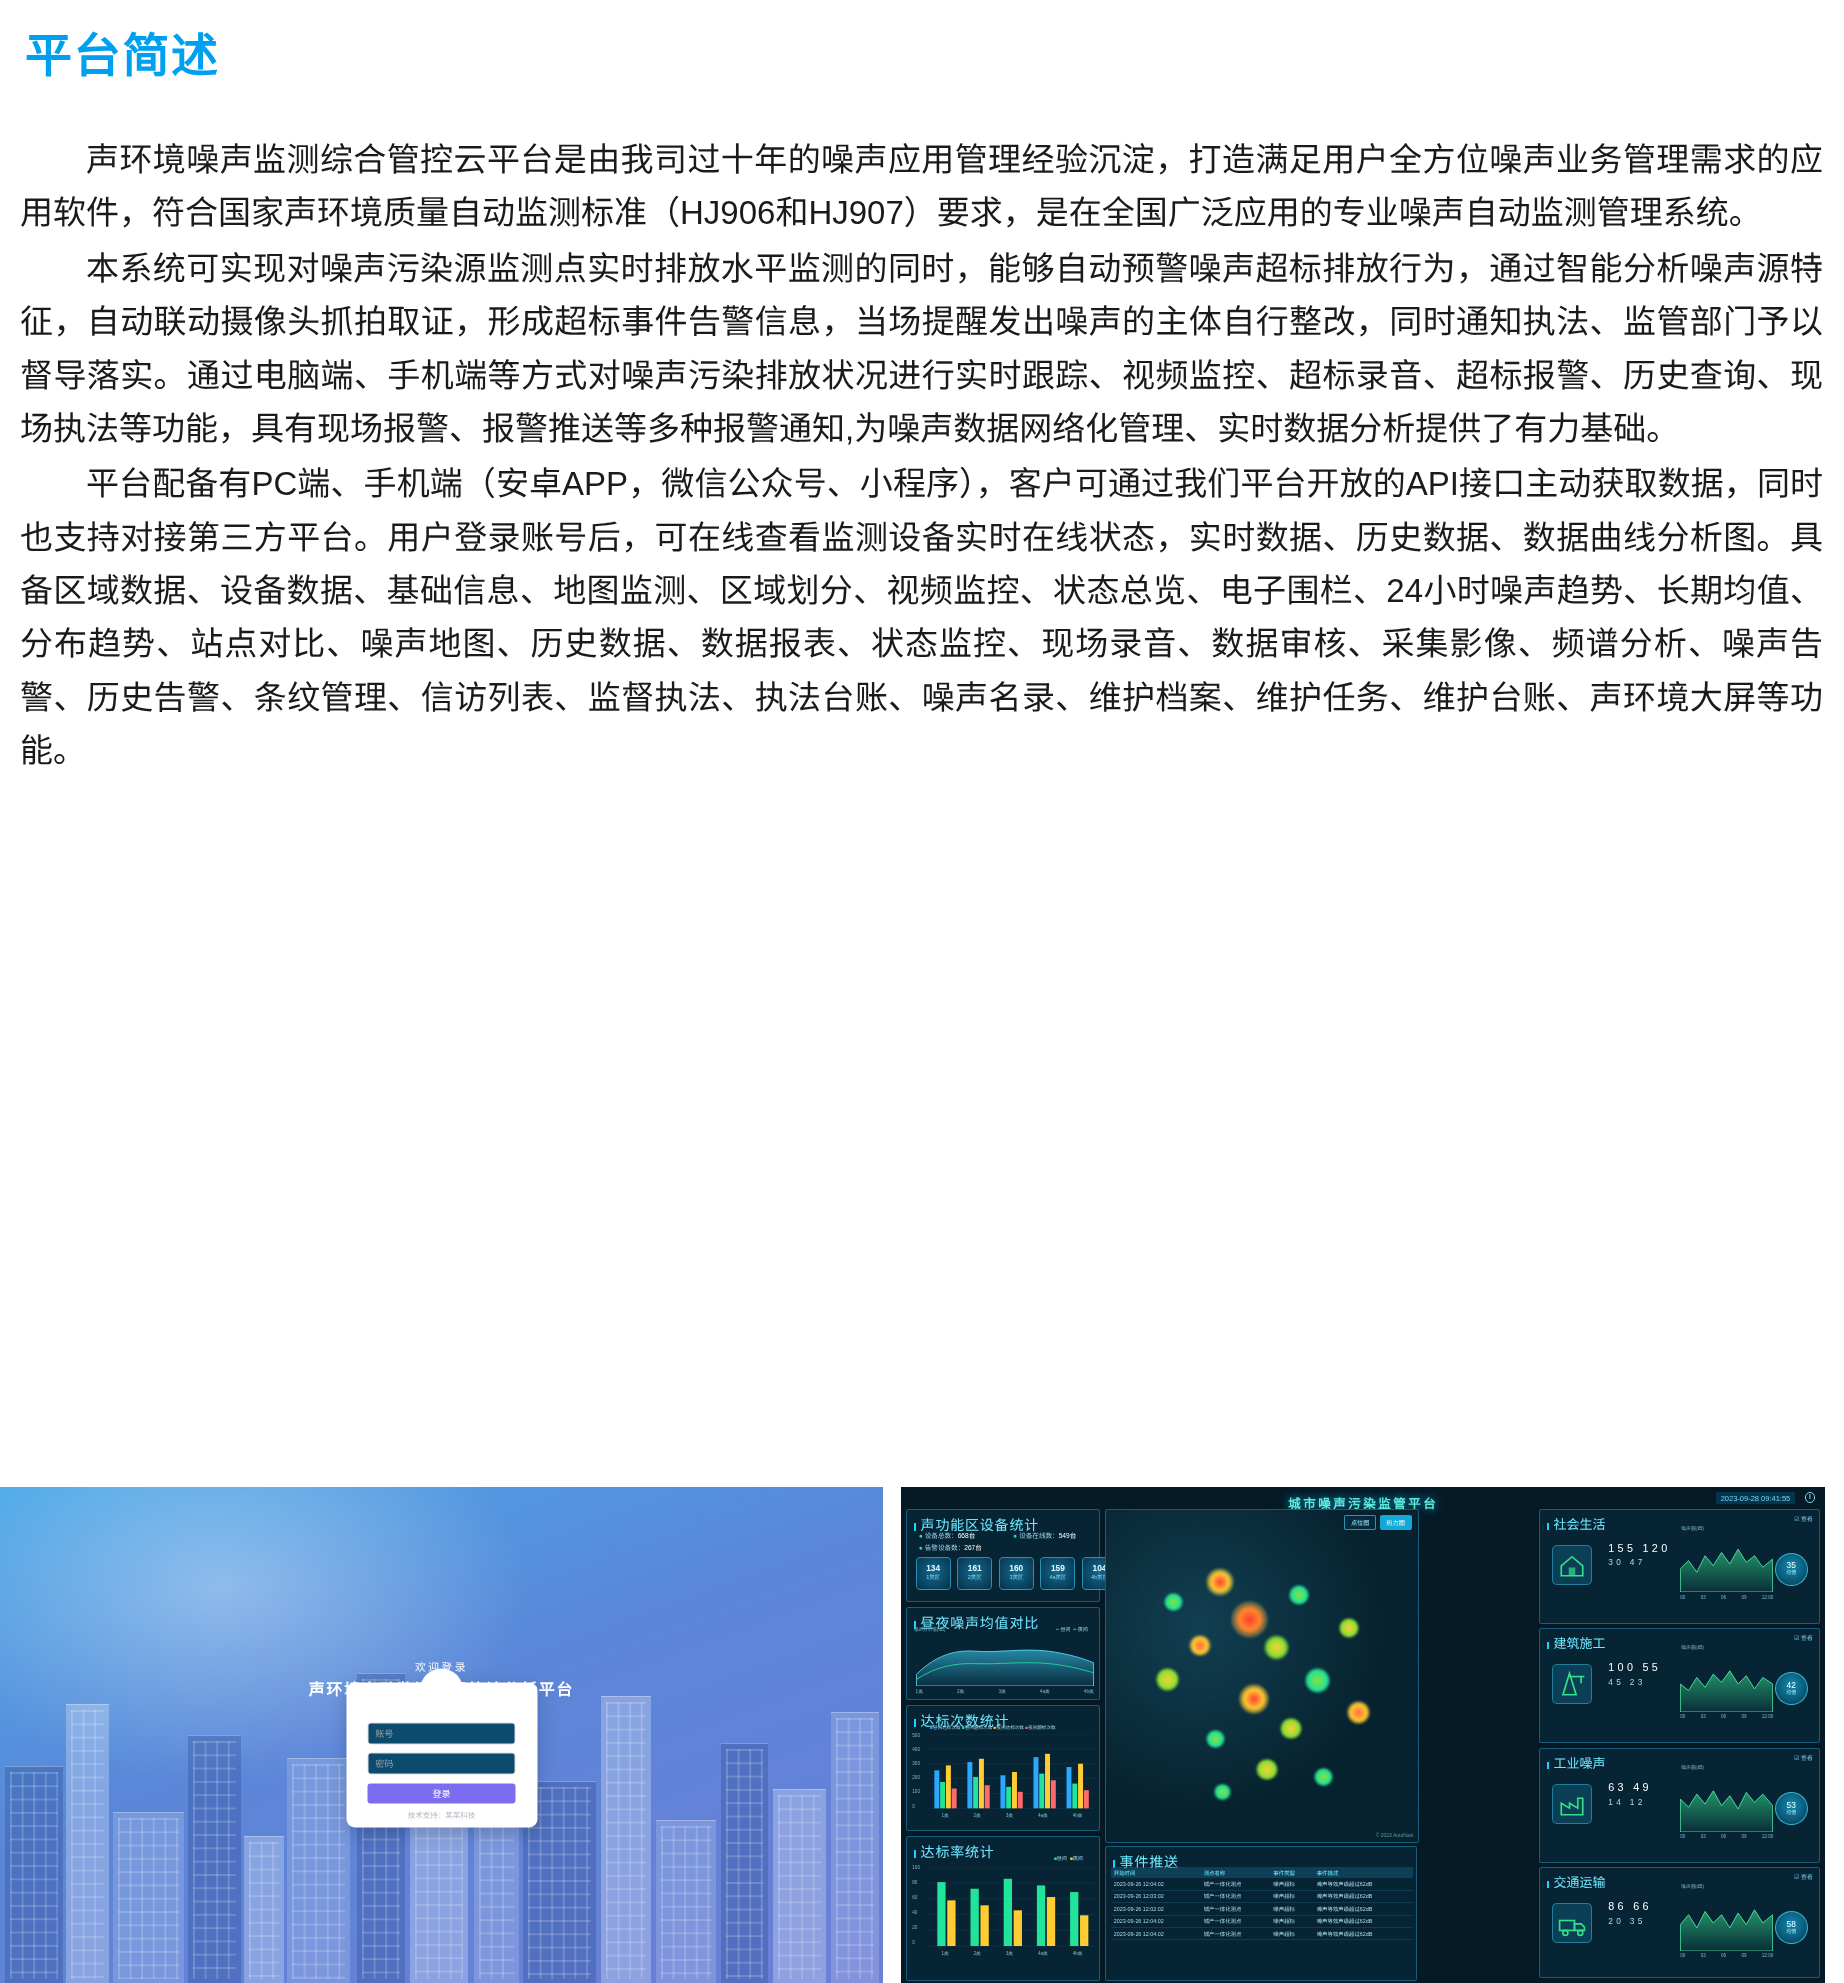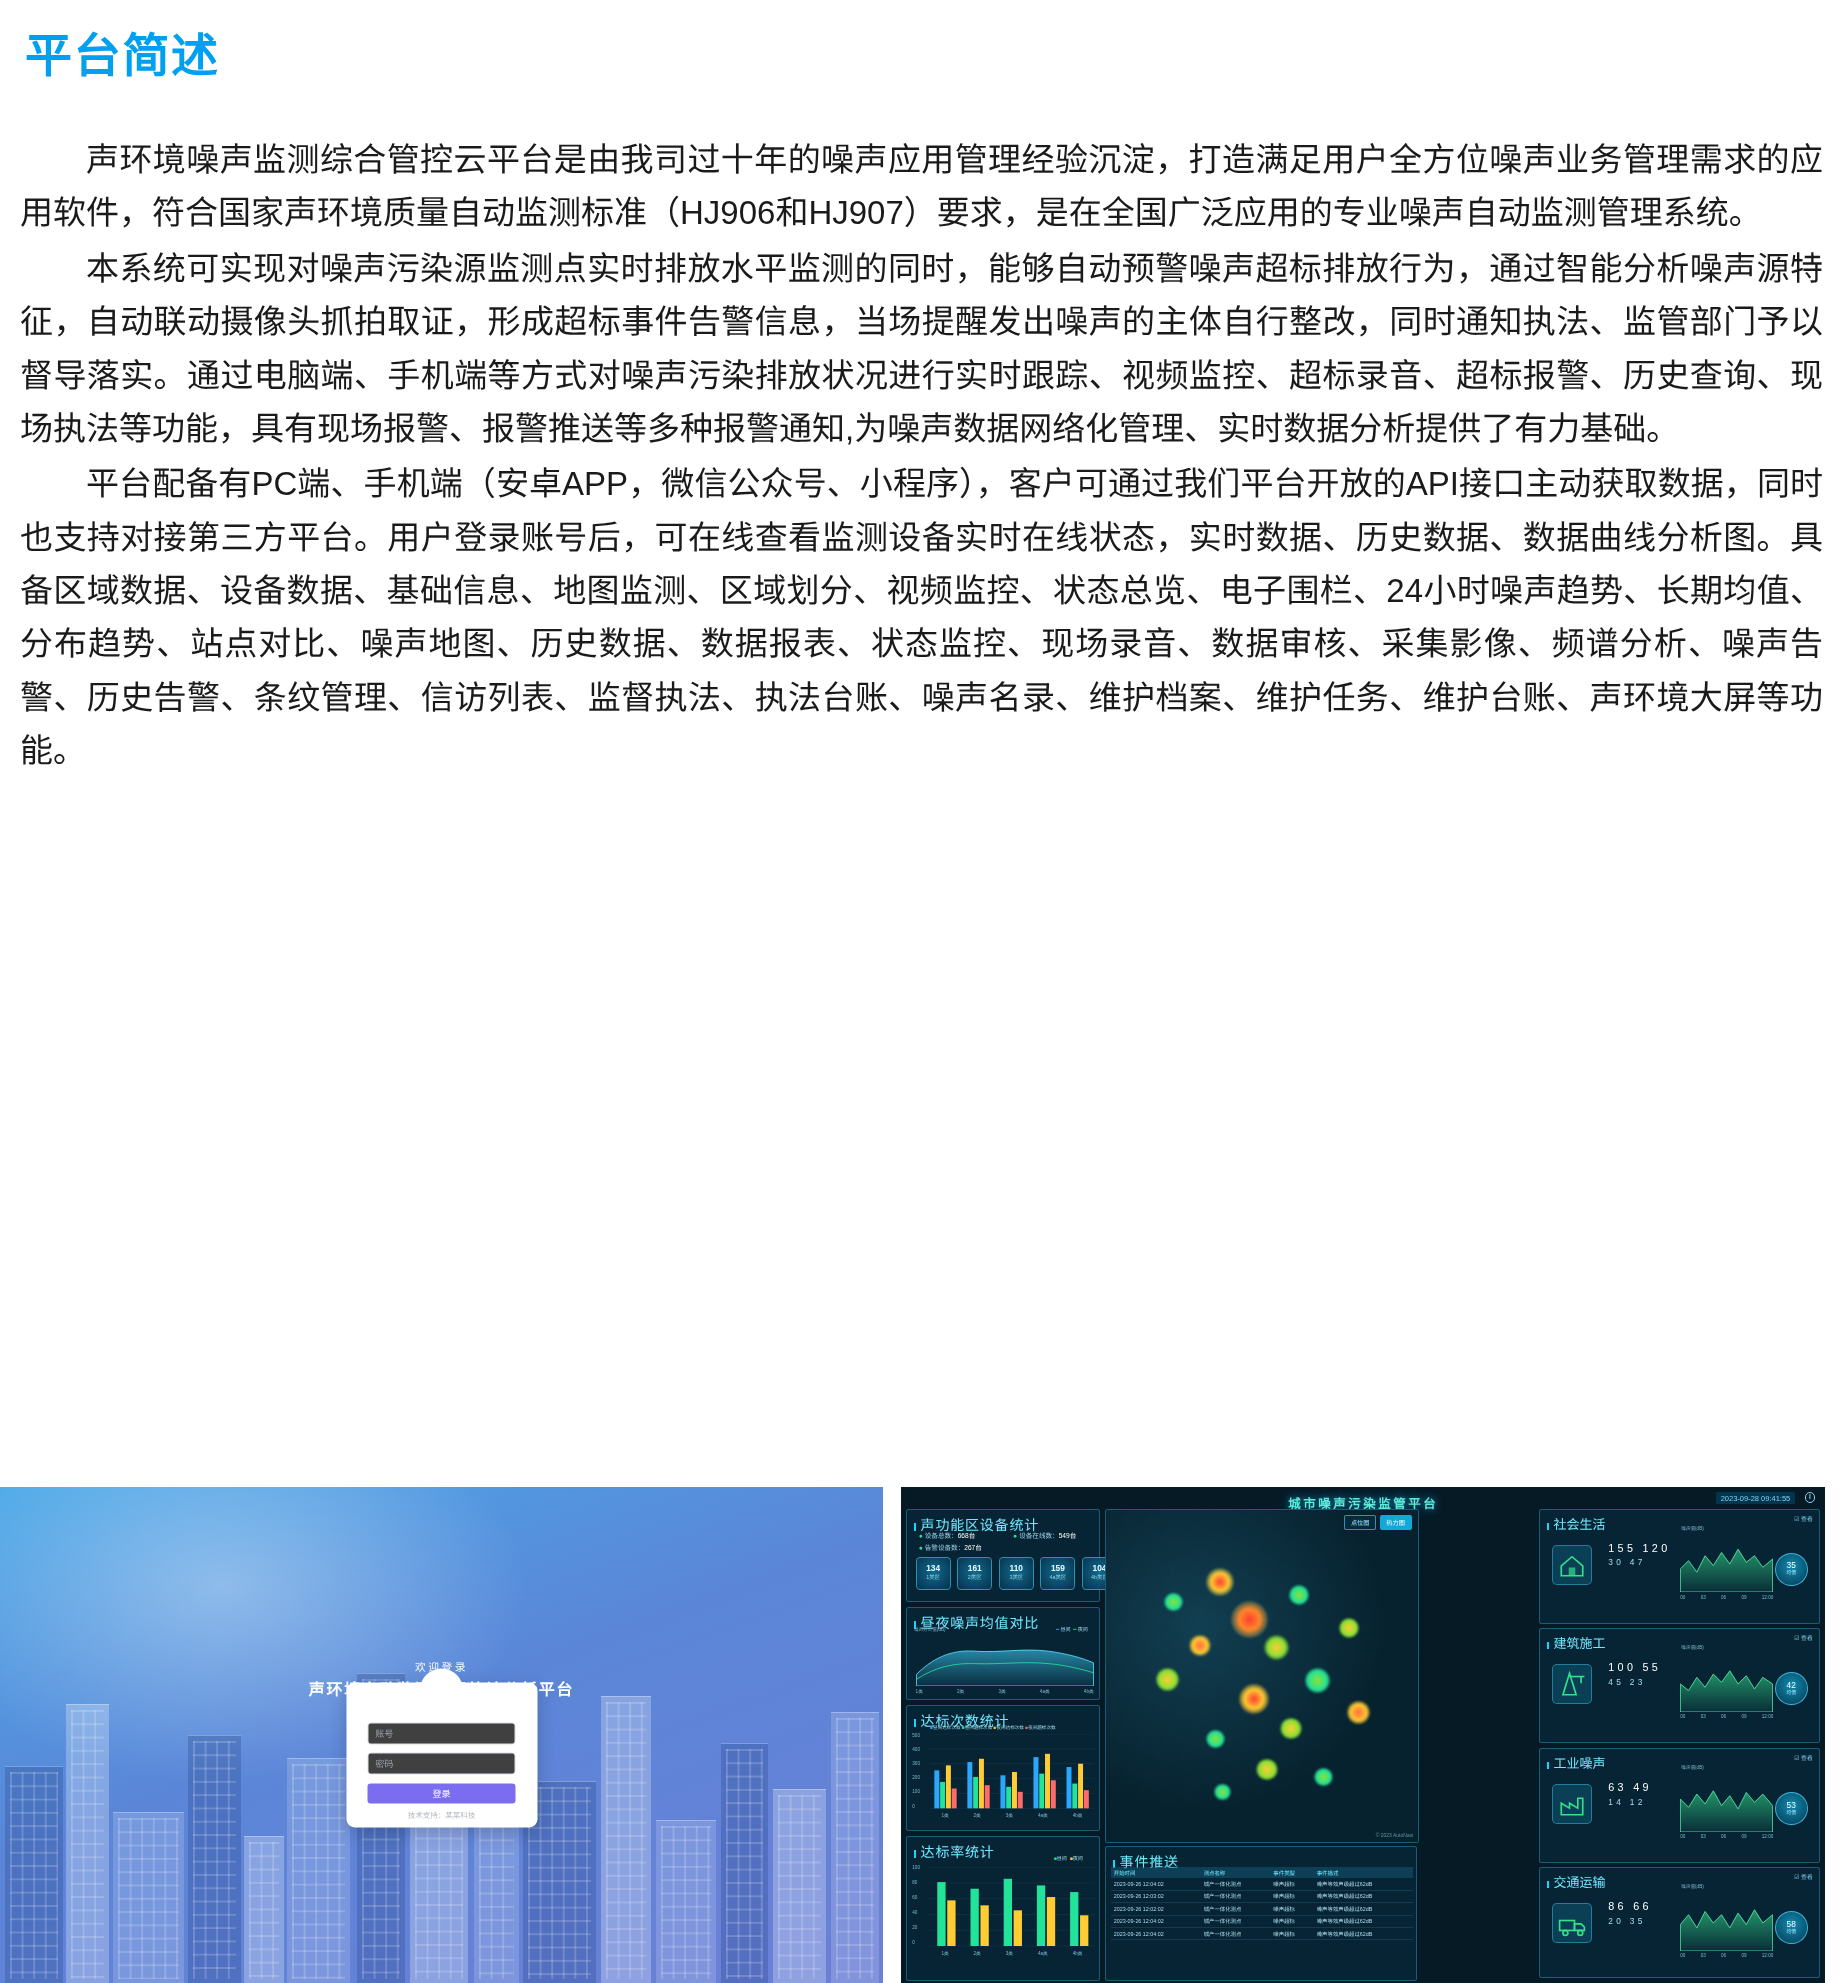--- a/index.html
+++ b/index.html
@@ -112,21 +112,21 @@
     background: #ffffff;
     border-radius: 21.6px 21.6px 0 0;
   }
   .login-field {
     position: absolute;
     left: 21.6px;
     width: 148px;
     height: 21.6px;
     border: 0.8px solid #dadde3;
     border-radius: 3.3px;
-    background: #404040;
+    background: #0c4a6e;
     font-size: 9.1px;
     color: #9aa0ab;
     line-height: 21.6px;
     padding-left: 6.6px;
     box-sizing: border-box;
   }
   .login-btn {
     position: absolute;
     left: 21.6px;
     width: 148px;
@@ -523,21 +523,21 @@
           <span class="dot-g">●</span>
           <span>设备在线数：</span><b>549台</b>
         </div>
         <div class="kv" style="left:11.6px; top:32px;">
           <span class="dot-g">●</span>
           <span>告警设备数：</span><b>267台</b>
         </div>
         <div class="hex-row" style="top:47px;">
           <div class="hex"><span>134</span><small>1类区</small></div>
           <div class="hex"><span>161</span><small>2类区</small></div>
-          <div class="hex"><span>110</span><small>3类区</small></div>
+          <div class="hex"><span>160</span><small>3类区</small></div>
           <div class="hex"><span>159</span><small>4a类区</small></div>
           <div class="hex"><span>104</span><small>4b类区</small></div>
         </div>
       </div>
 
       <div class="panel" style="left:5px; top:120px; width:194px; height:93px;">
         <div class="panel-head">昼夜噪声均值对比</div>
         <div class="small-axis" style="left:6.6px; top:18.3px;">噪声分贝值(dB)</div>
         <div class="kv" style="right:11.6px; top:17.4px; font-size:5px;">
           <span style="color:#2aa8ff;">━</span> <span>昼间</span>

